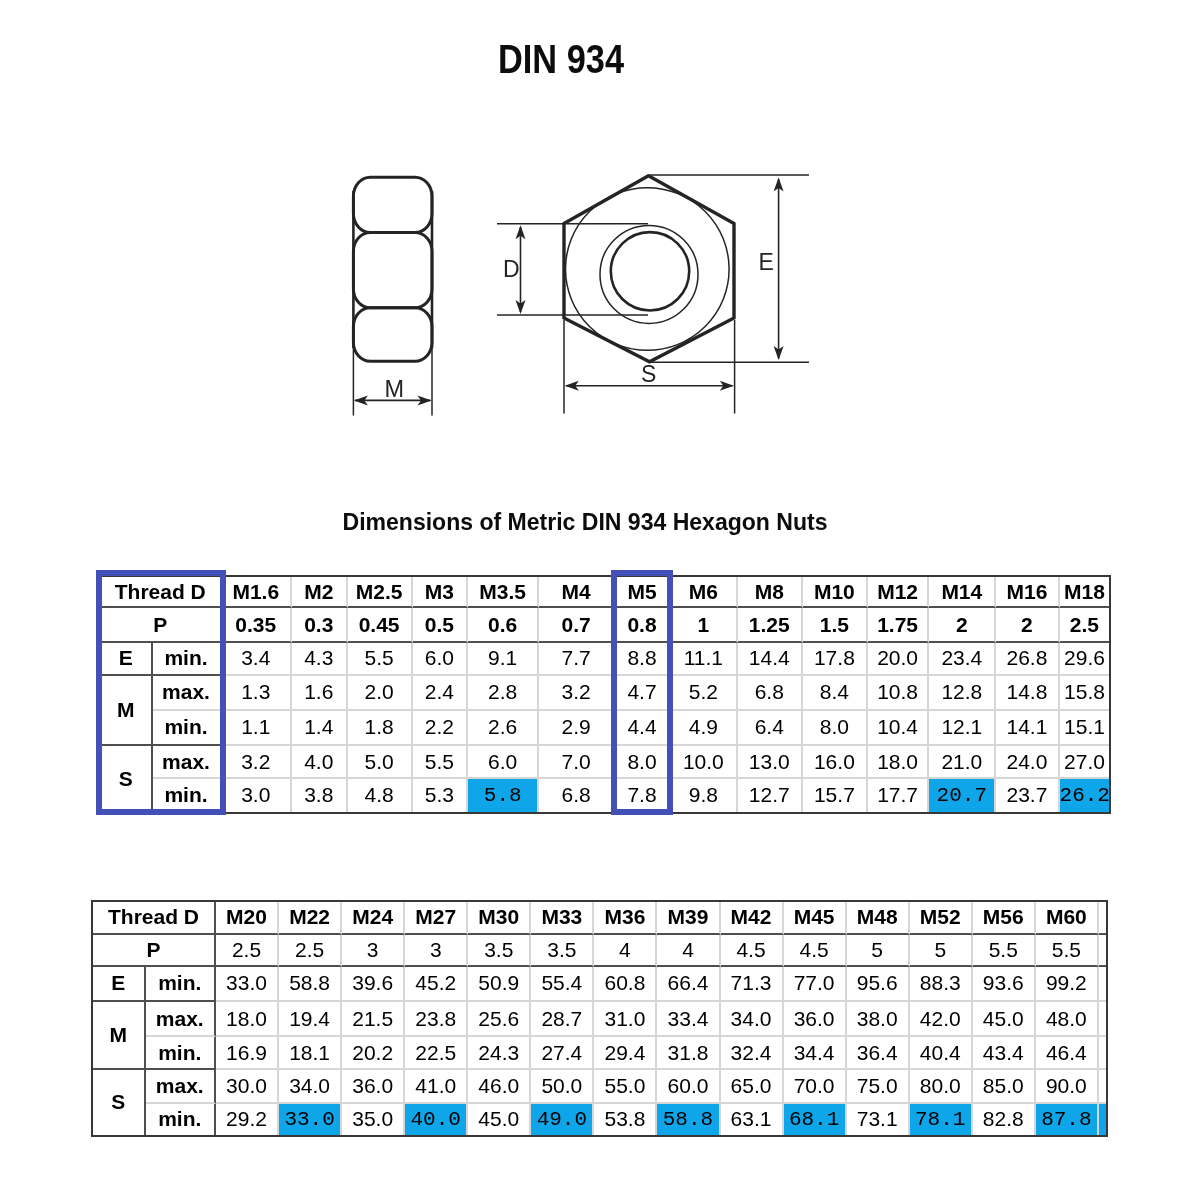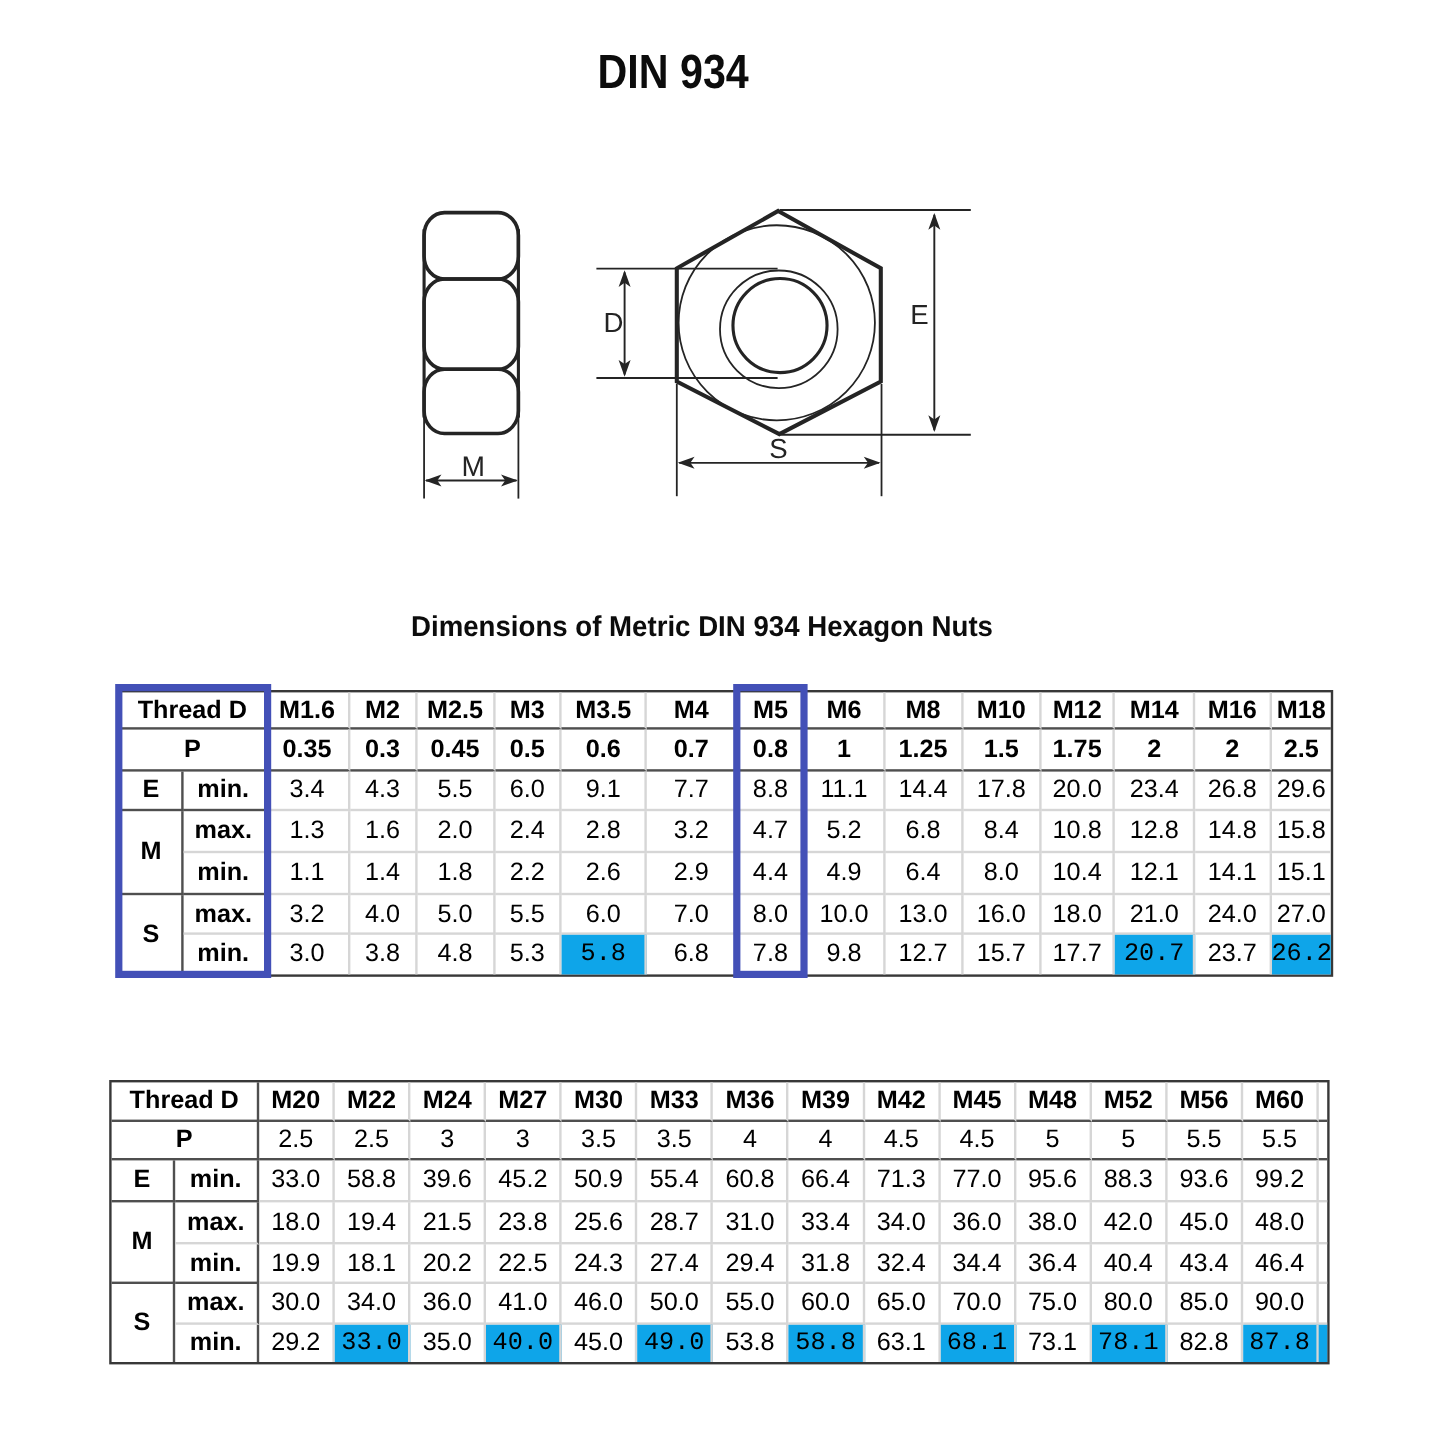--- a/index.html
+++ b/index.html
@@ -335,21 +335,21 @@
 <td class="lb lr">36.0</td>
 <td class="lb lr">38.0</td>
 <td class="lb lr">42.0</td>
 <td class="lb lr">45.0</td>
 <td class="lb lr">48.0</td>
 <td class="lb"></td>
 </tr>
 
 <tr style="height:33px">
 <td class="b db dr">min.</td>
-<td class="lb lr">19.9</td>
+<td class="lb lr">16.9</td>
 <td class="lb lr">18.1</td>
 <td class="lb lr">20.2</td>
 <td class="lb lr">22.5</td>
 <td class="lb lr">24.3</td>
 <td class="lb lr">27.4</td>
 <td class="lb lr">29.4</td>
 <td class="lb lr">31.8</td>
 <td class="lb lr">32.4</td>
 <td class="lb lr">34.4</td>
 <td class="lb lr">36.4</td>

